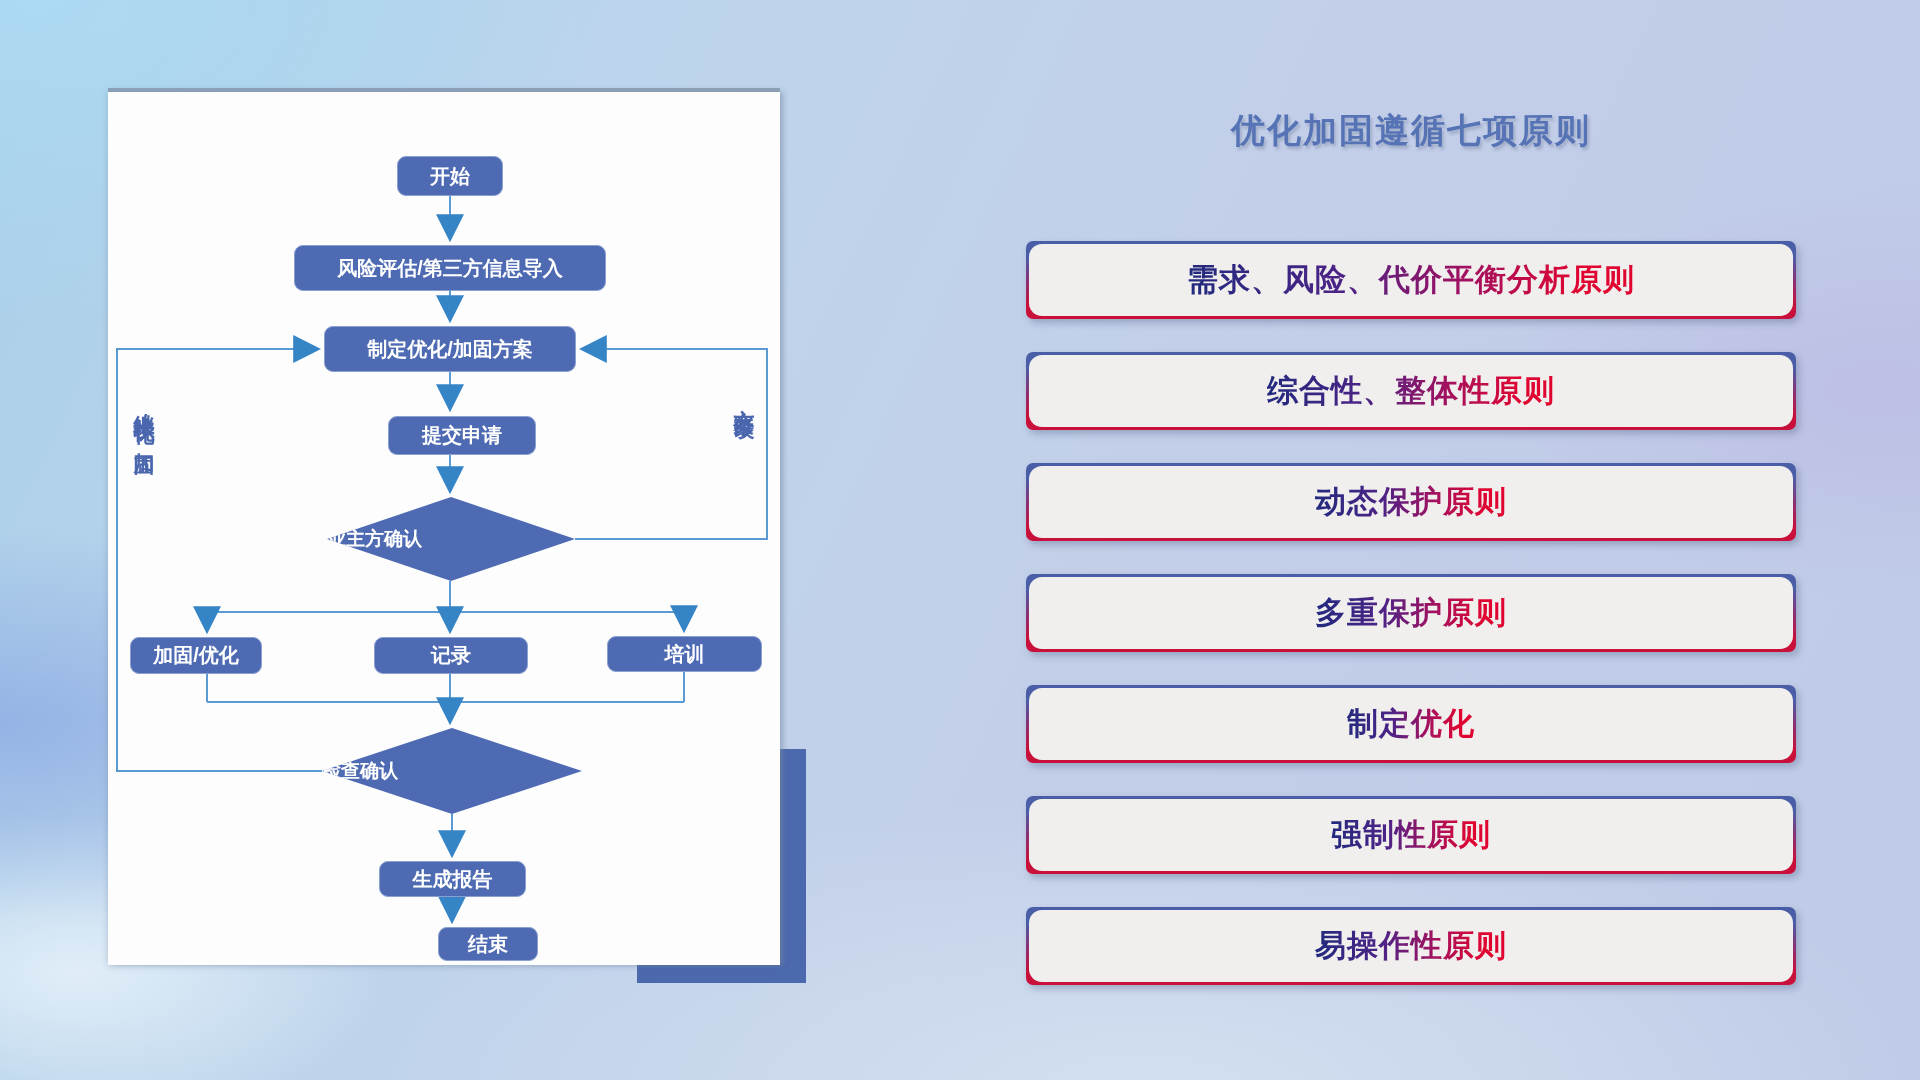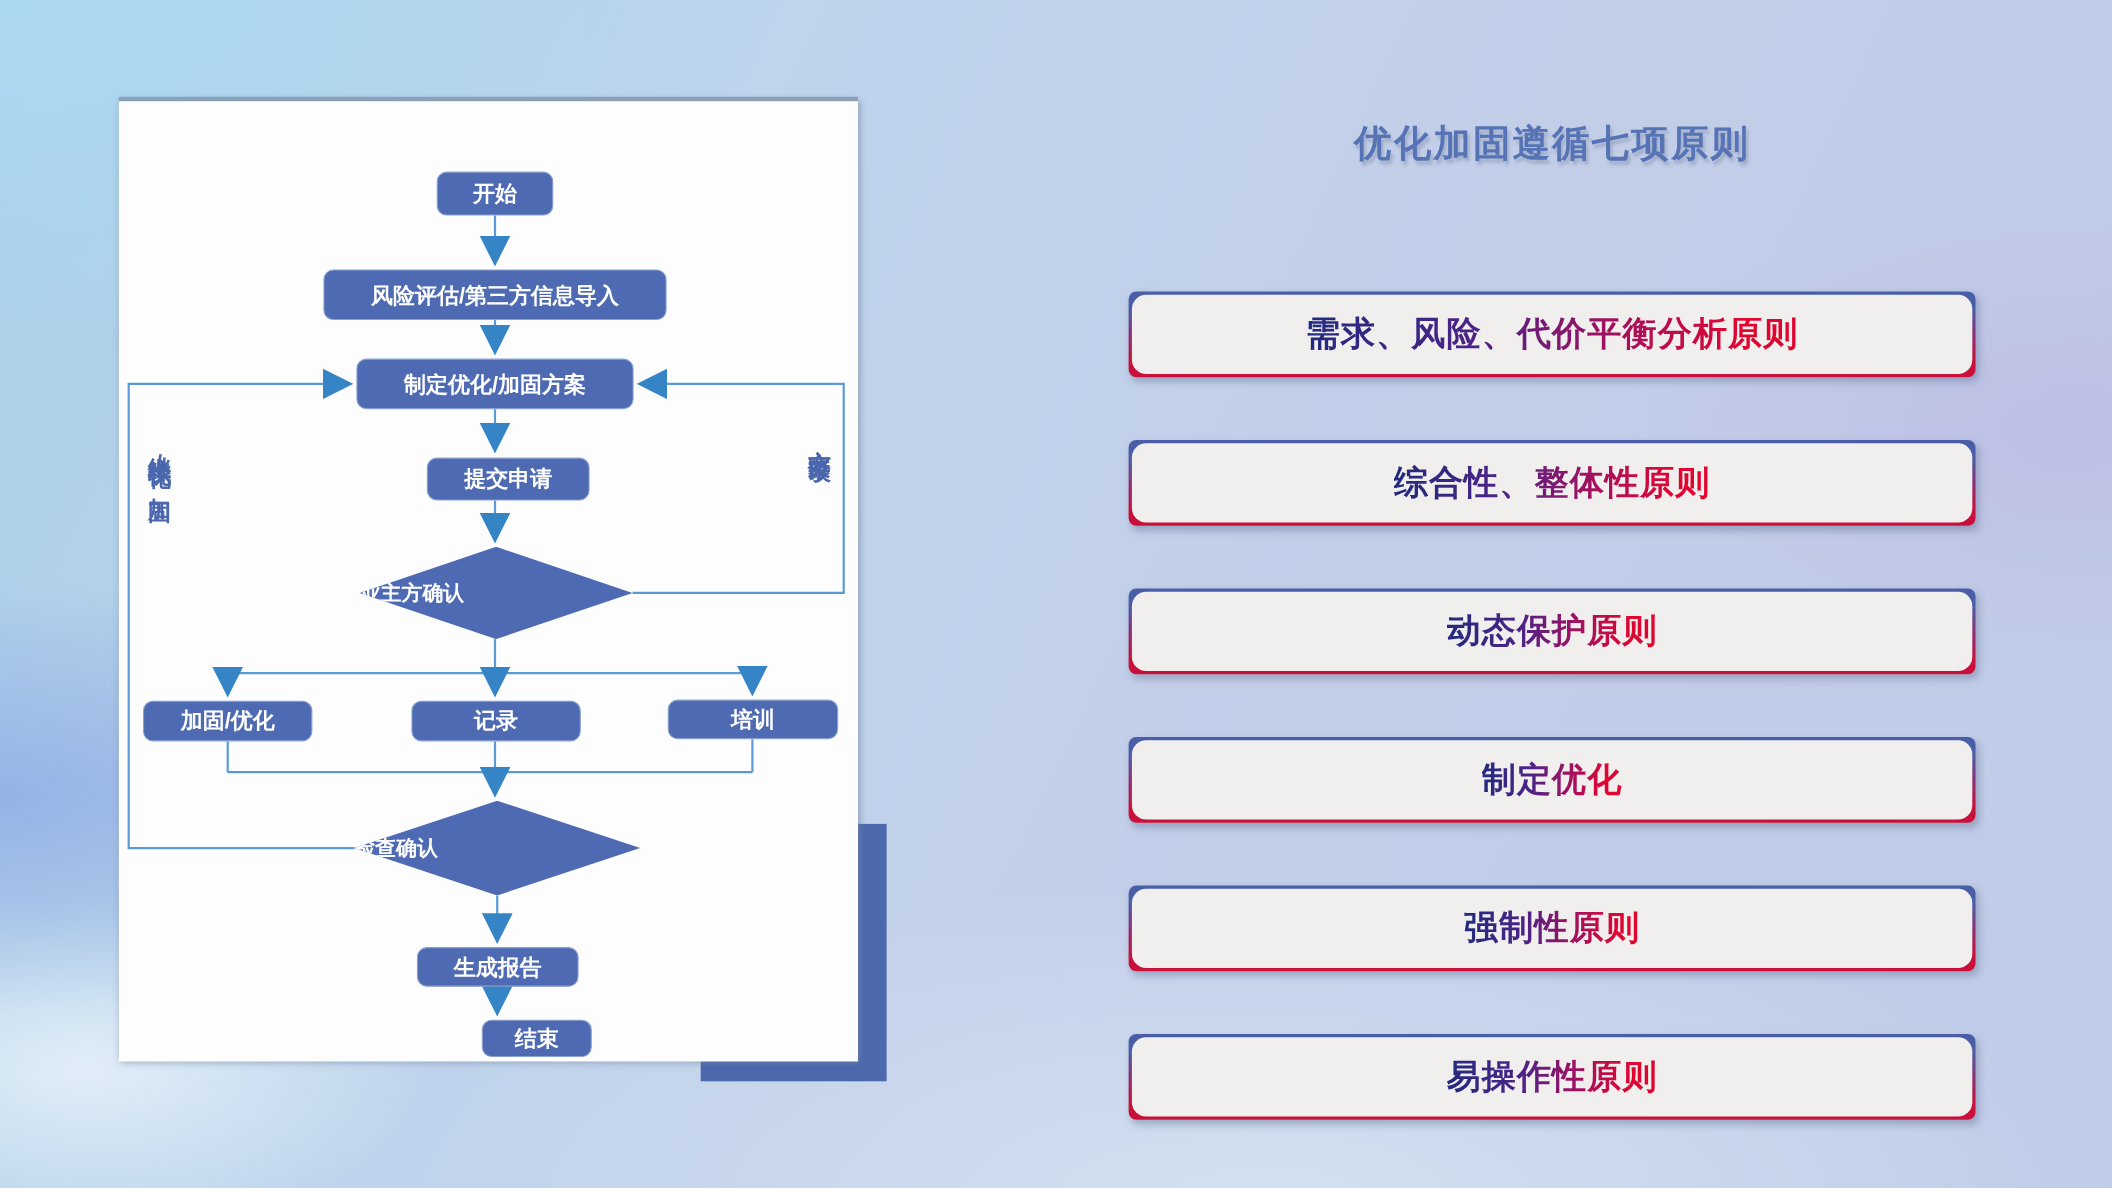--- a/index.html
+++ b/index.html
@@ -46,21 +46,20 @@
     text-shadow:2px 3px 3px rgba(118,130,160,.45);
   }
   .principles{
     position:absolute;left:1026px;top:241px;width:770px;
     display:flex;flex-direction:column;gap:33px;
   }
   .p-item{
     height:78px;padding:3px;border-radius:7px;
     background:linear-gradient(180deg,#4a5ea8 0%,#4a5ea8 20%,#8c2f72 52%,#c8103a 82%,#c8103a 100%);
     box-shadow:3px 4px 7px rgba(90,105,140,.40);
-    margin-top:24px;
   }
   .p-inner{
     width:100%;height:100%;border-radius:13px;background:#f1efee;
     display:flex;align-items:center;justify-content:center;
   }
   .p-text{
     display:inline-block;font-size:31px;font-weight:bold;letter-spacing:1px;
     color:#8b1550;
   }
   @supports ((-webkit-background-clip:text) or (background-clip:text)){
@@ -120,21 +119,21 @@
     </div>
 
     <div class="fnode" style="left:268px;top:324px;width:148px;height:39px;margin-left:12px;">
       <span>提交申请</span>
     </div>
 
     <div class="fdiamond" style="left:219px;top:405px;width:248px;height:84px;">
       <span>业主方确认</span>
     </div>
 
-    <div class="fnode" style="left:22px;top:545px;width:154px;height:37px;">
+    <div class="fnode" style="left:22px;top:545px;width:132px;height:37px;">
       <span>加固/优化</span>
     </div>
 
     <div class="fnode" style="left:266px;top:545px;width:154px;height:37px;">
       <span>记录</span>
     </div>
 
     <div class="fnode" style="left:499px;top:544px;width:155px;height:36px;">
       <span>培训</span>
     </div>
@@ -172,20 +171,25 @@
         <span class="p-text">综合性、整体性原则</span>
       </div>
     </div>
 
     <div class="p-item">
       <div class="p-inner">
         <span class="p-text">动态保护原则</span>
       </div>
     </div>
 
+    <div class="p-item">
+      <div class="p-inner">
+        <span class="p-text">多重保护原则</span>
+      </div>
+    </div>
 
     <div class="p-item">
       <div class="p-inner">
         <span class="p-text">制定优化</span>
       </div>
     </div>
 
     <div class="p-item">
       <div class="p-inner">
         <span class="p-text">强制性原则</span>

